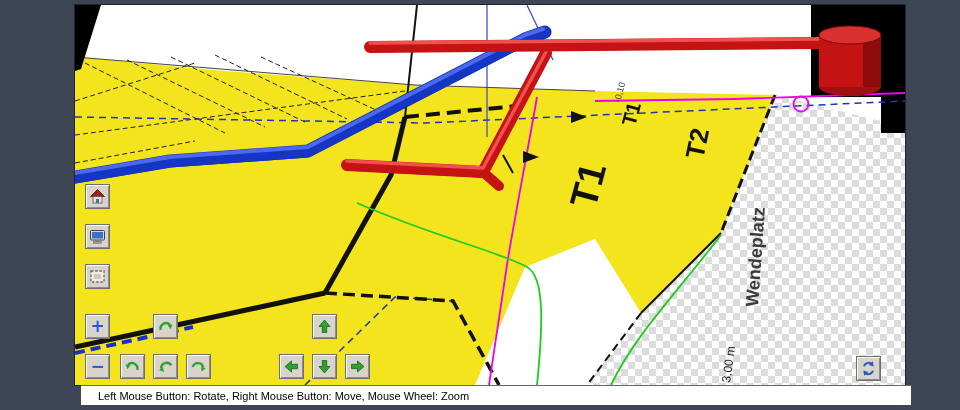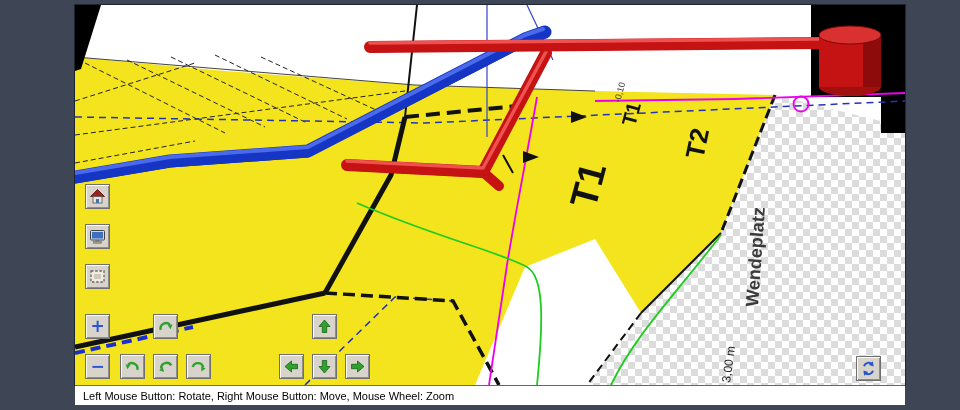--- a/index.html
+++ b/index.html
@@ -17,23 +17,23 @@
   .tb {
     position:absolute; width:25px; height:25px;
     background:#d8d4cb; border:1px solid #6f6f6f;
     box-shadow: inset 1px 1px 0 #fbfbf8, inset -1px -1px 0 #8d8d8d;
     display:flex; align-items:center; justify-content:center;
     padding:0; cursor:pointer;
   }
   .tb svg { display:block; }
   .glyph { font:bold 17px "DejaVu Sans",sans-serif; color:#2b55d4; line-height:1; }
   .statusbar {
-    position:absolute; left:75px; top:385px; width:830px; height:20px;
+    position:absolute; left:81px; top:385px; width:830px; height:20px;
     background:#ffffff; border-top:1px solid #67676b;
-    display:flex; align-items:center; padding-left:8px;
+    display:flex; align-items:center; padding-left:17px;
     font-size:11px; color:#000;
   }
   text { font-family:"Liberation Sans", sans-serif; }
 </style>
 </head>
 <body>
 
 <div class="viewport">
 
   <svg class="scene" width="830" height="380" viewBox="0 0 830 380">

